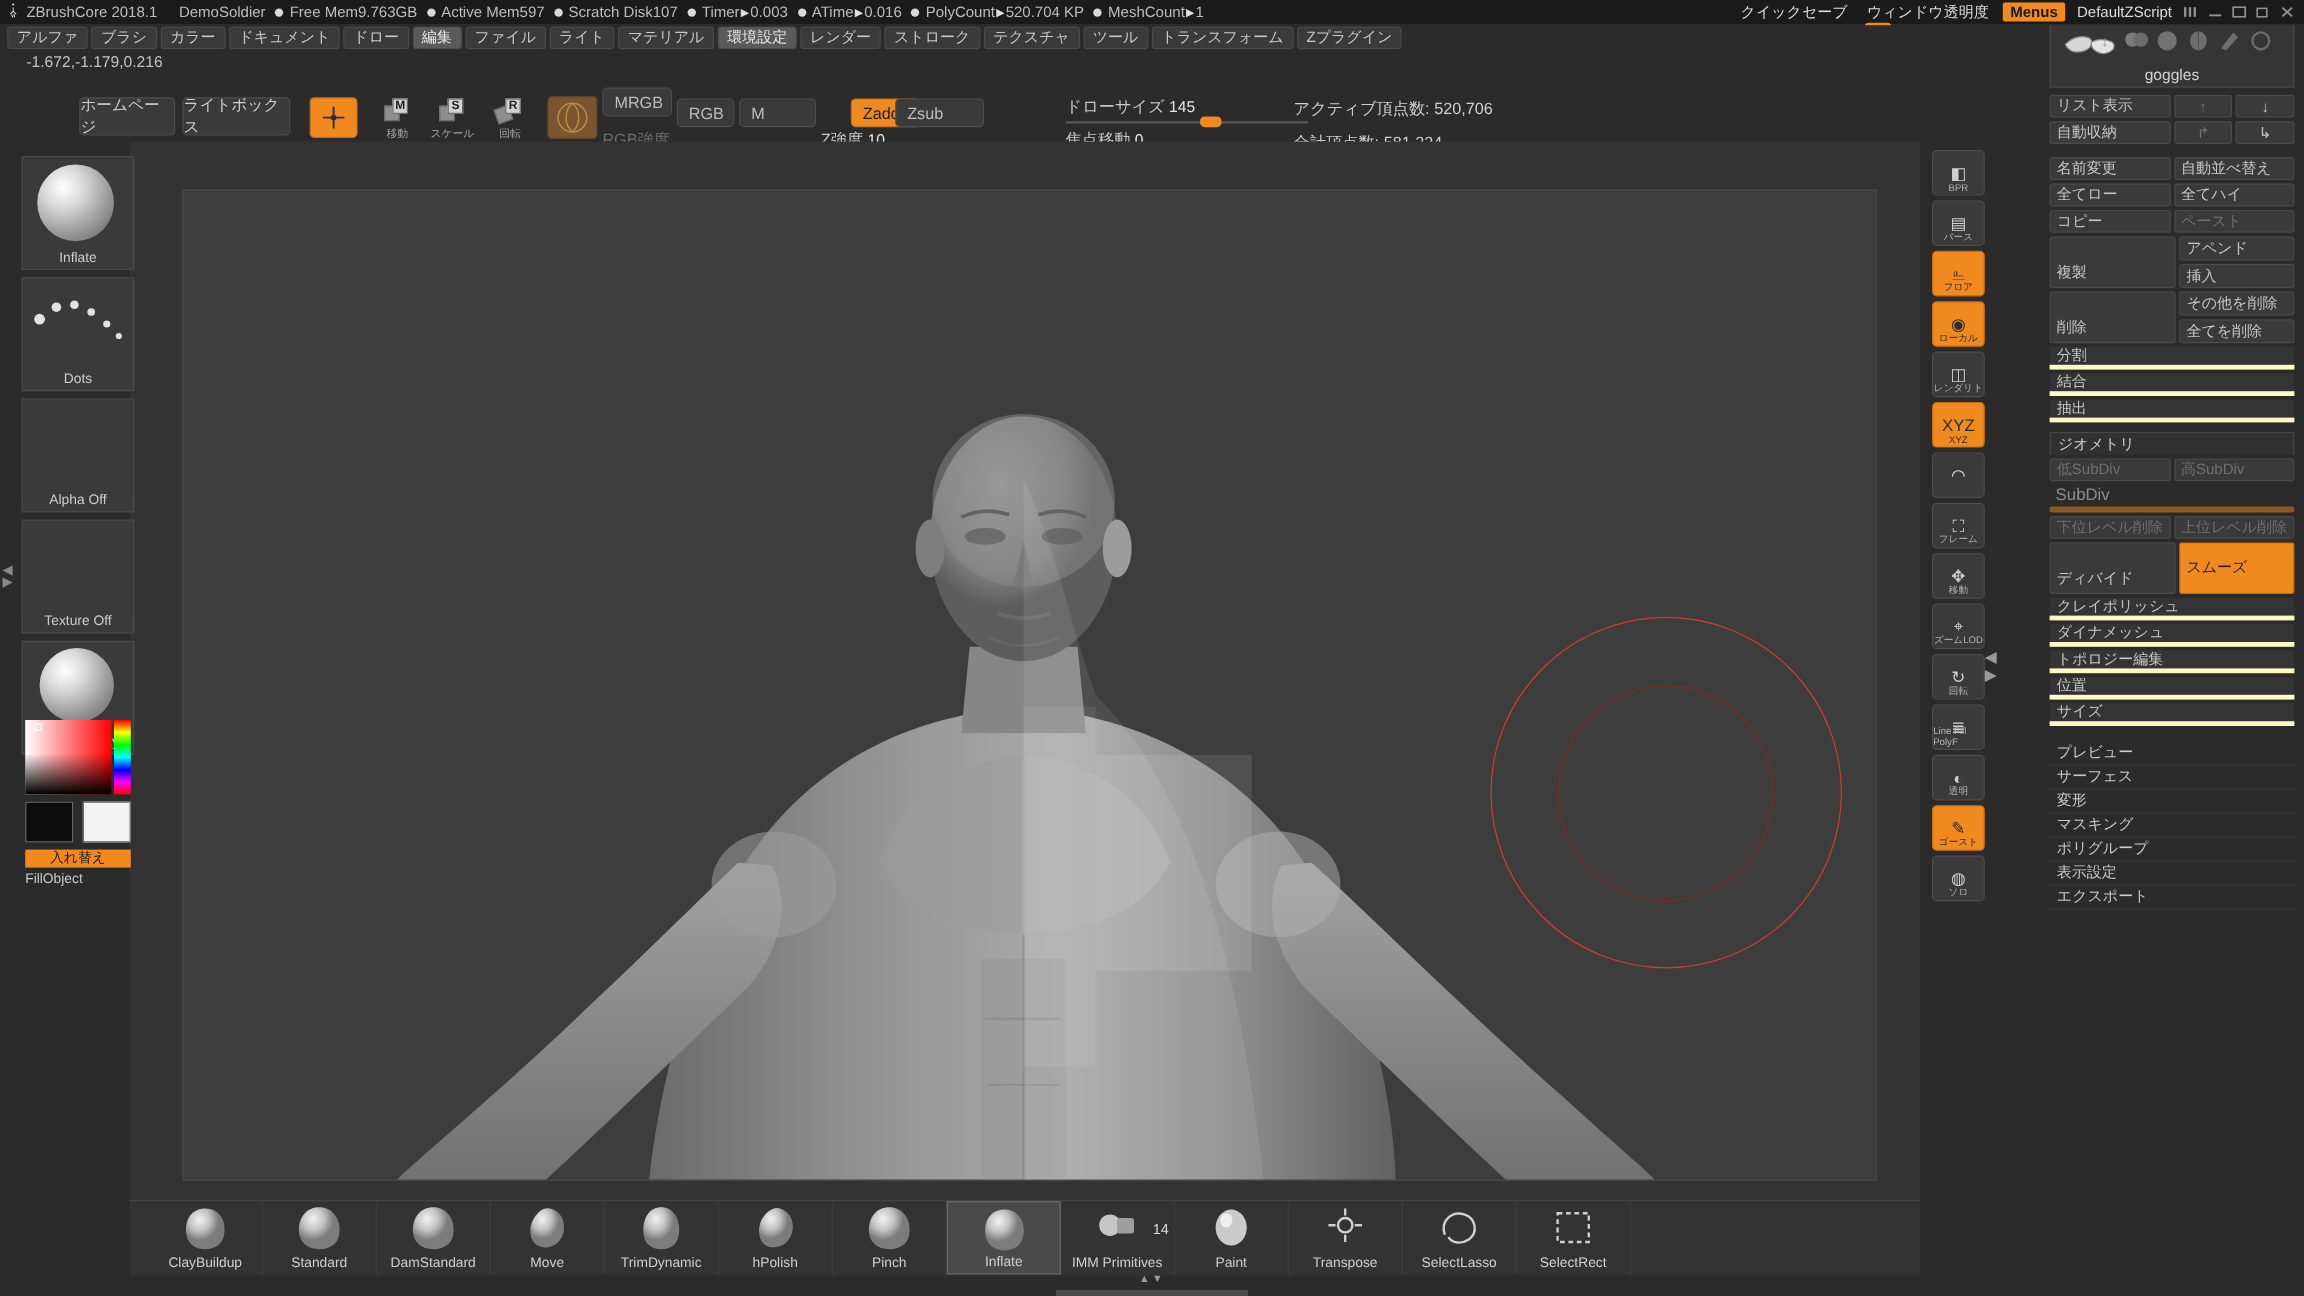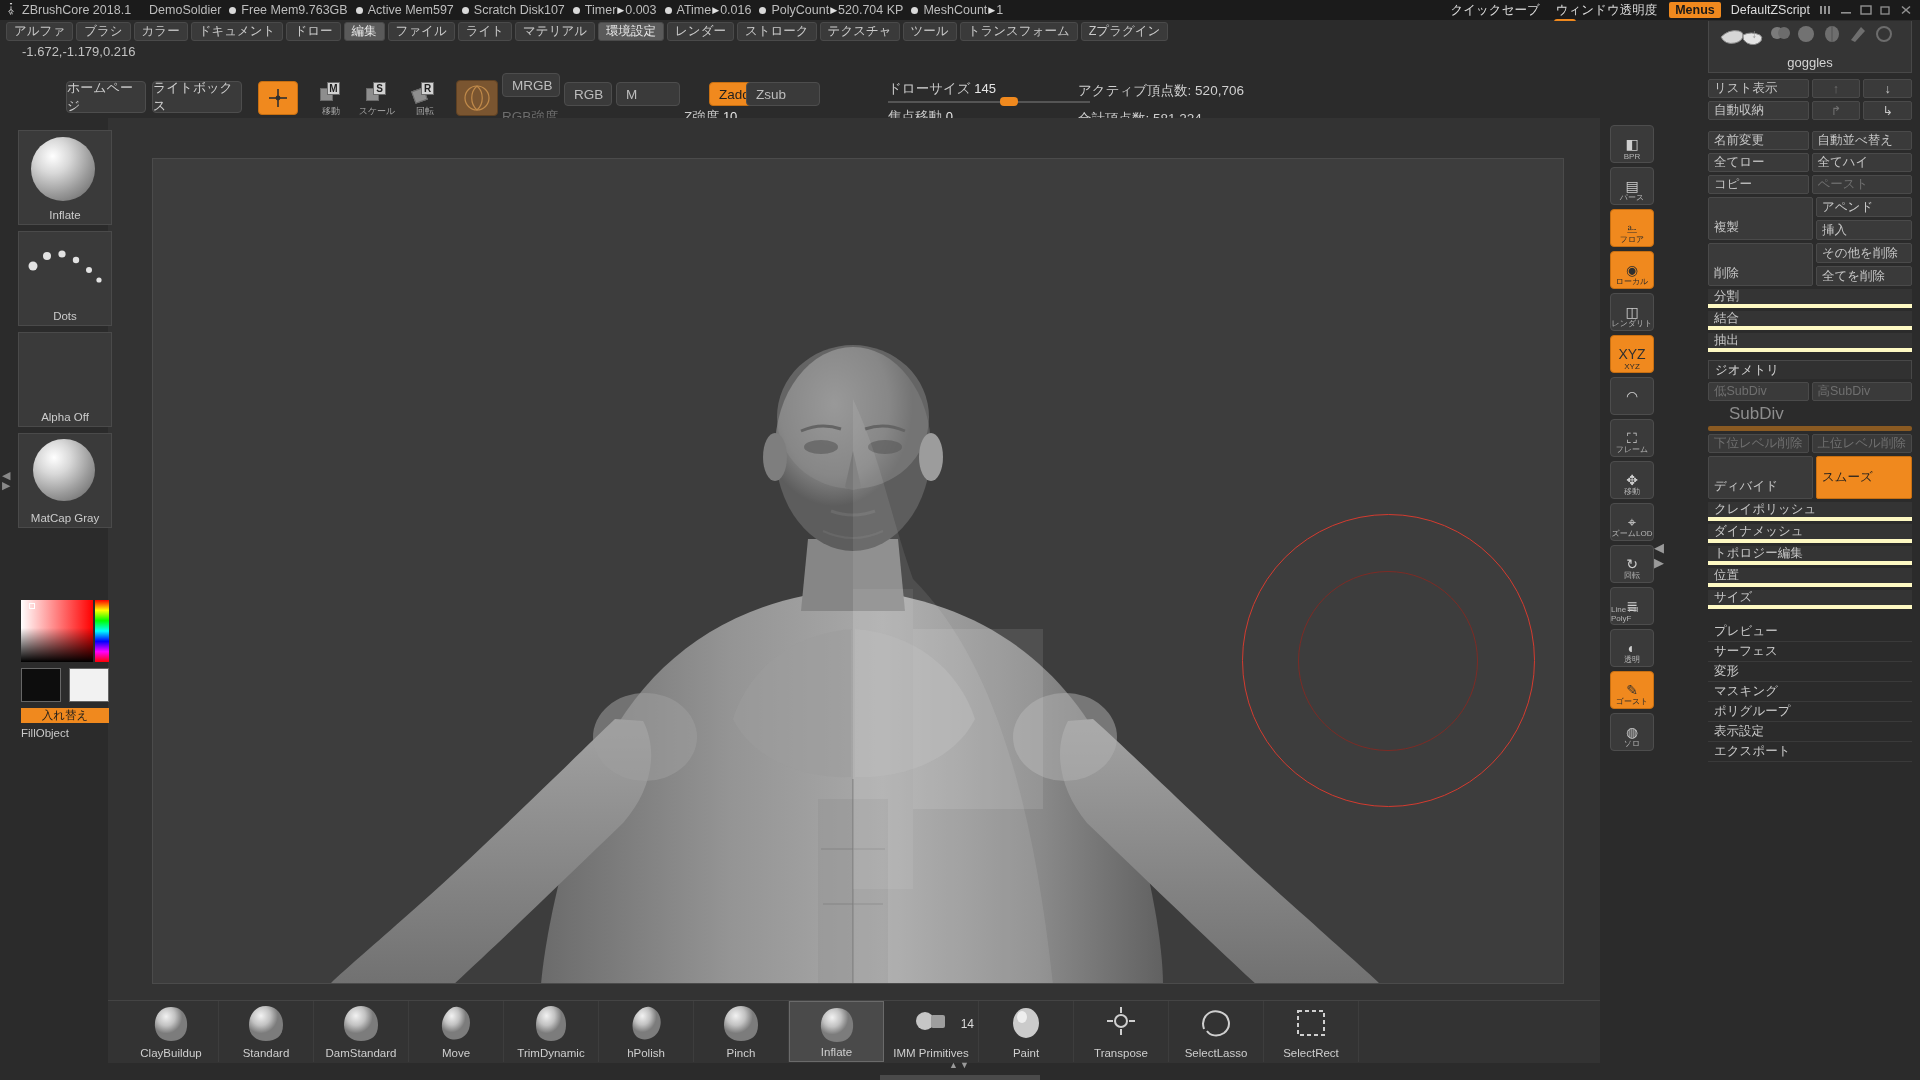--- a/index.html
+++ b/index.html
@@ -141,21 +141,21 @@
   .rp-sec{ margin:8px 8px 3px; height:19px; color:#d0d0d0; font-size:12.5px;
            display:flex;align-items:center;padding-left:6px;
            border:1px solid #484848; border-bottom:none; background:#313131;}
   .rp-pair{ display:flex; gap:3px; margin:0 8px 3px;}
   .rp-tall{ display:flex; gap:3px; margin:0 8px 3px; }
   .rp-tall .left{ width:105px; height:43px; background:#3a3a3a;
       border:1px solid #4a4a4a; border-radius:2px; color:#c6c6c6; font-size:12.5px;
       display:flex; align-items:flex-end; padding:0 0 3px 5px; cursor:default;}
   .rp-tall .right{ flex:1; display:flex; flex-direction:column; gap:3px;}
   #subdivbar{ margin:0 8px 3px; height:5px; background:#8a5a22; border-radius:2px;}
-  #subdivlbl{ margin:0 24px 2px; font-size:17px; color:#8d8d8d; padding-left:5px;}
+  #subdivlbl{ margin:0 8px 2px; font-size:14px; color:#8d8d8d; padding-left:5px;}
   .rp-menu{ margin:0 8px; height:20px; color:#c9c9c9; font-size:12.5px;
             display:flex; align-items:center; padding-left:6px;
             border-bottom:1px solid #3a3a3a; cursor:default;}
 
   
   #brushbar{ position:absolute; left:108px; bottom:17px; width:1492px; height:63px;
              background:#333333; border-top:1px solid #444; display:flex;
              align-items:flex-start; padding-left:16px;}
   .bitem{ width:95px; height:61px; position:relative; border-right:1px solid #3d3d3d;
           display:flex;flex-direction:column;align-items:center; cursor:default;}
@@ -466,20 +466,24 @@
       </svg>
     </div>
     <div class="lscap">Dots</div>
   </div>
 
   <div class="lsbox">
     <div class="lsimg" style="background:#3a3a3a"></div>
     <div class="lscap">Alpha Off</div>
   </div>
 
+  <div class="lsbox">
+    <div class="lsimg" style="background:#3a3a3a"></div>
+    <div class="lscap">Texture Off</div>
+  </div>
 
   <div class="lsbox">
     <div class="lsimg">
       <div class="sphere" style="left:14px;top:5px;width:62px;height:62px;"></div>
     </div>
     <div class="lscap">MatCap Gray</div>
   </div>
 </div>
 
 <div id="colorpick">

